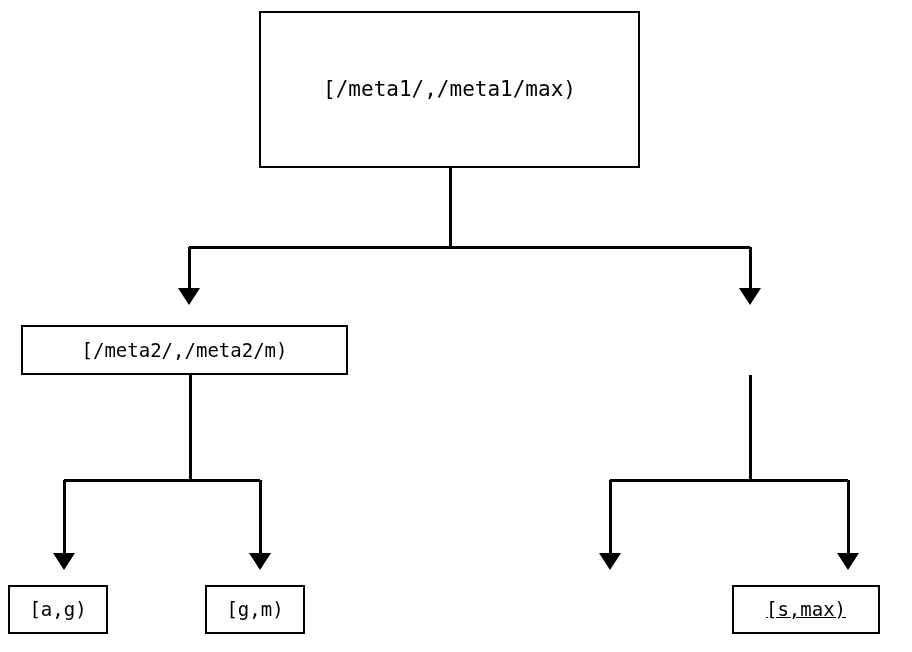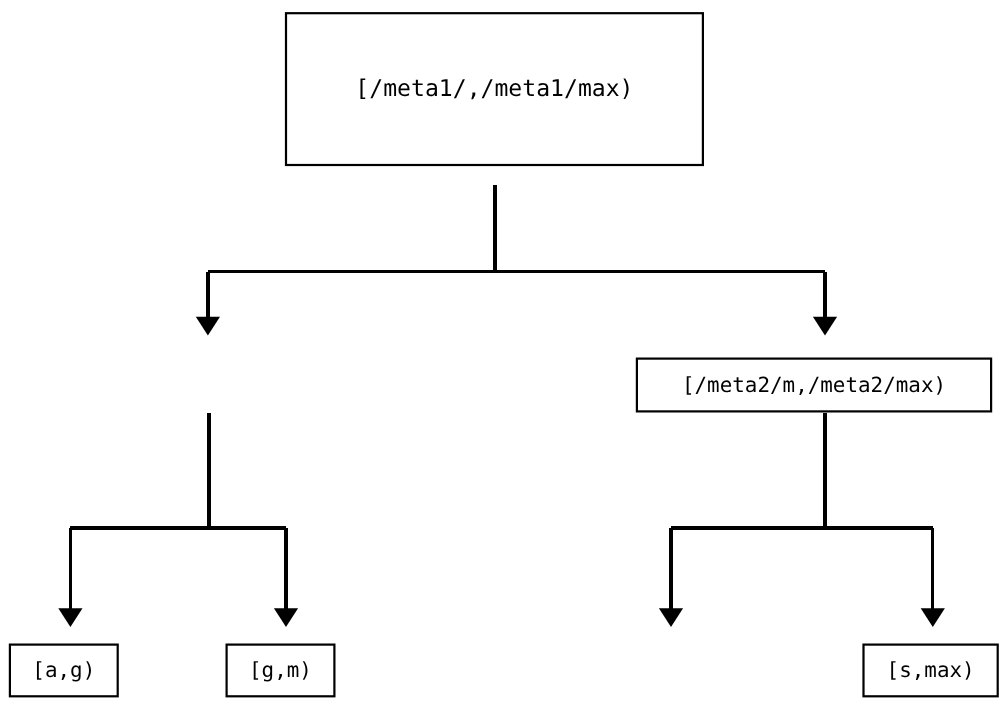--- a/index.html
+++ b/index.html
@@ -38,21 +38,21 @@
     white-space: pre;
   }
   .node-label {
     display: block;
     letter-spacing: 0px;
   }
   .node-root {
     left: 259px;
     top: 11px;
     width: 381px;
-    height: 140px;
+    height: 157px;
     font-size: 21px;
     justify-content: center;
   }
   .node-mid-left {
     left: 21px;
     top: 325px;
     width: 327px;
     height: 50px;
     font-size: 19px;
   }
@@ -64,21 +64,21 @@
     font-size: 19px;
   }
   .node-leaf {
     top: 585px;
     height: 49px;
     font-size: 19px;
   }
   .node-leaf-ag   { left: 8px;   width: 100px; }
   .node-leaf-gm   { left: 205px; width: 100px; }
   .node-leaf-ms   { left: 553px; width: 100px; }
-  .node-leaf-smax { left: 784px; width: 124px; }
+  .node-leaf-smax { left: 732px; width: 148px; text-decoration: underline; }
 </style>
 </head>
 <body>
 
 <div id="diagram-root">
 
   <svg id="connector-layer" viewBox="0 0 912 652" width="912" height="652" xmlns="http://www.w3.org/2000/svg">
 
     <g stroke="#000000" stroke-width="3" fill="none" shape-rendering="crispEdges">
 
@@ -105,24 +105,24 @@
       <polygon points="249,553 271,553 260,570"></polygon>
       <polygon points="599,553 621,553 610,570"></polygon>
       <polygon points="837,553 859,553 848,570"></polygon>
     </g>
   </svg>
 
   <div class="node node-root">
     <span class="node-label">[/meta1/,/meta1/max)</span>
   </div>
 
+  <div class="node node-mid-left">
+    <span class="node-label">[/meta2/,/meta2/m)</span>
+  </div>
 
-  <div class="node node-mid-right">
-    <span class="node-label">[/meta2/m,/meta2/max)</span>
-  </div>
 
   <div class="node node-leaf node-leaf-gm">
     <span class="node-label">[g,m)</span>
   </div>
 
   <div class="node node-leaf node-leaf-ag">
     <span class="node-label">[a,g)</span>
   </div>
 
 

